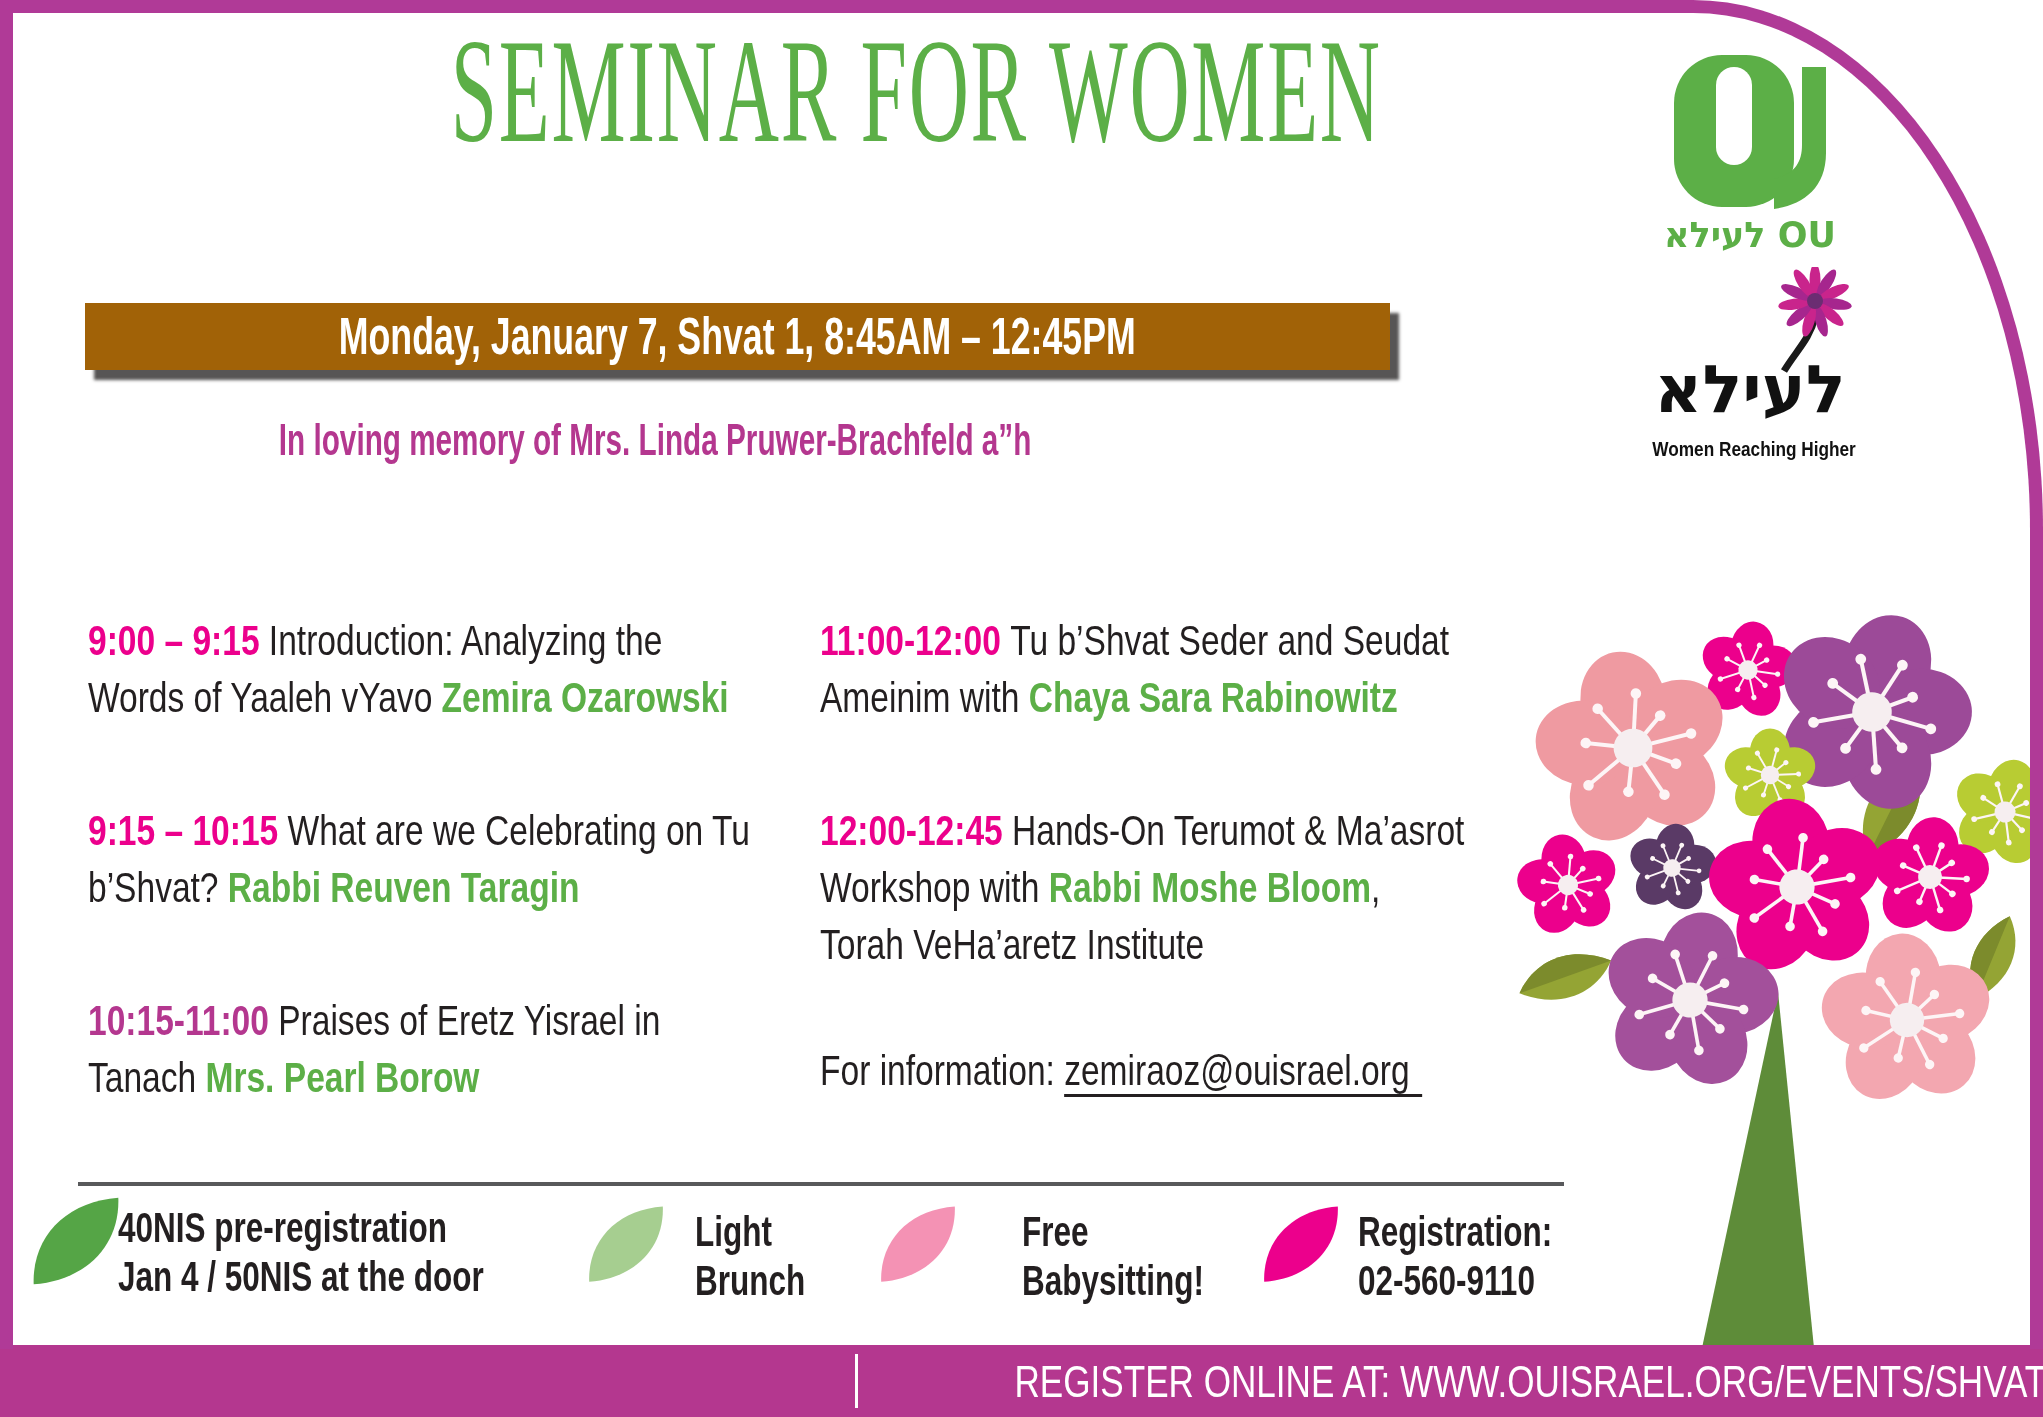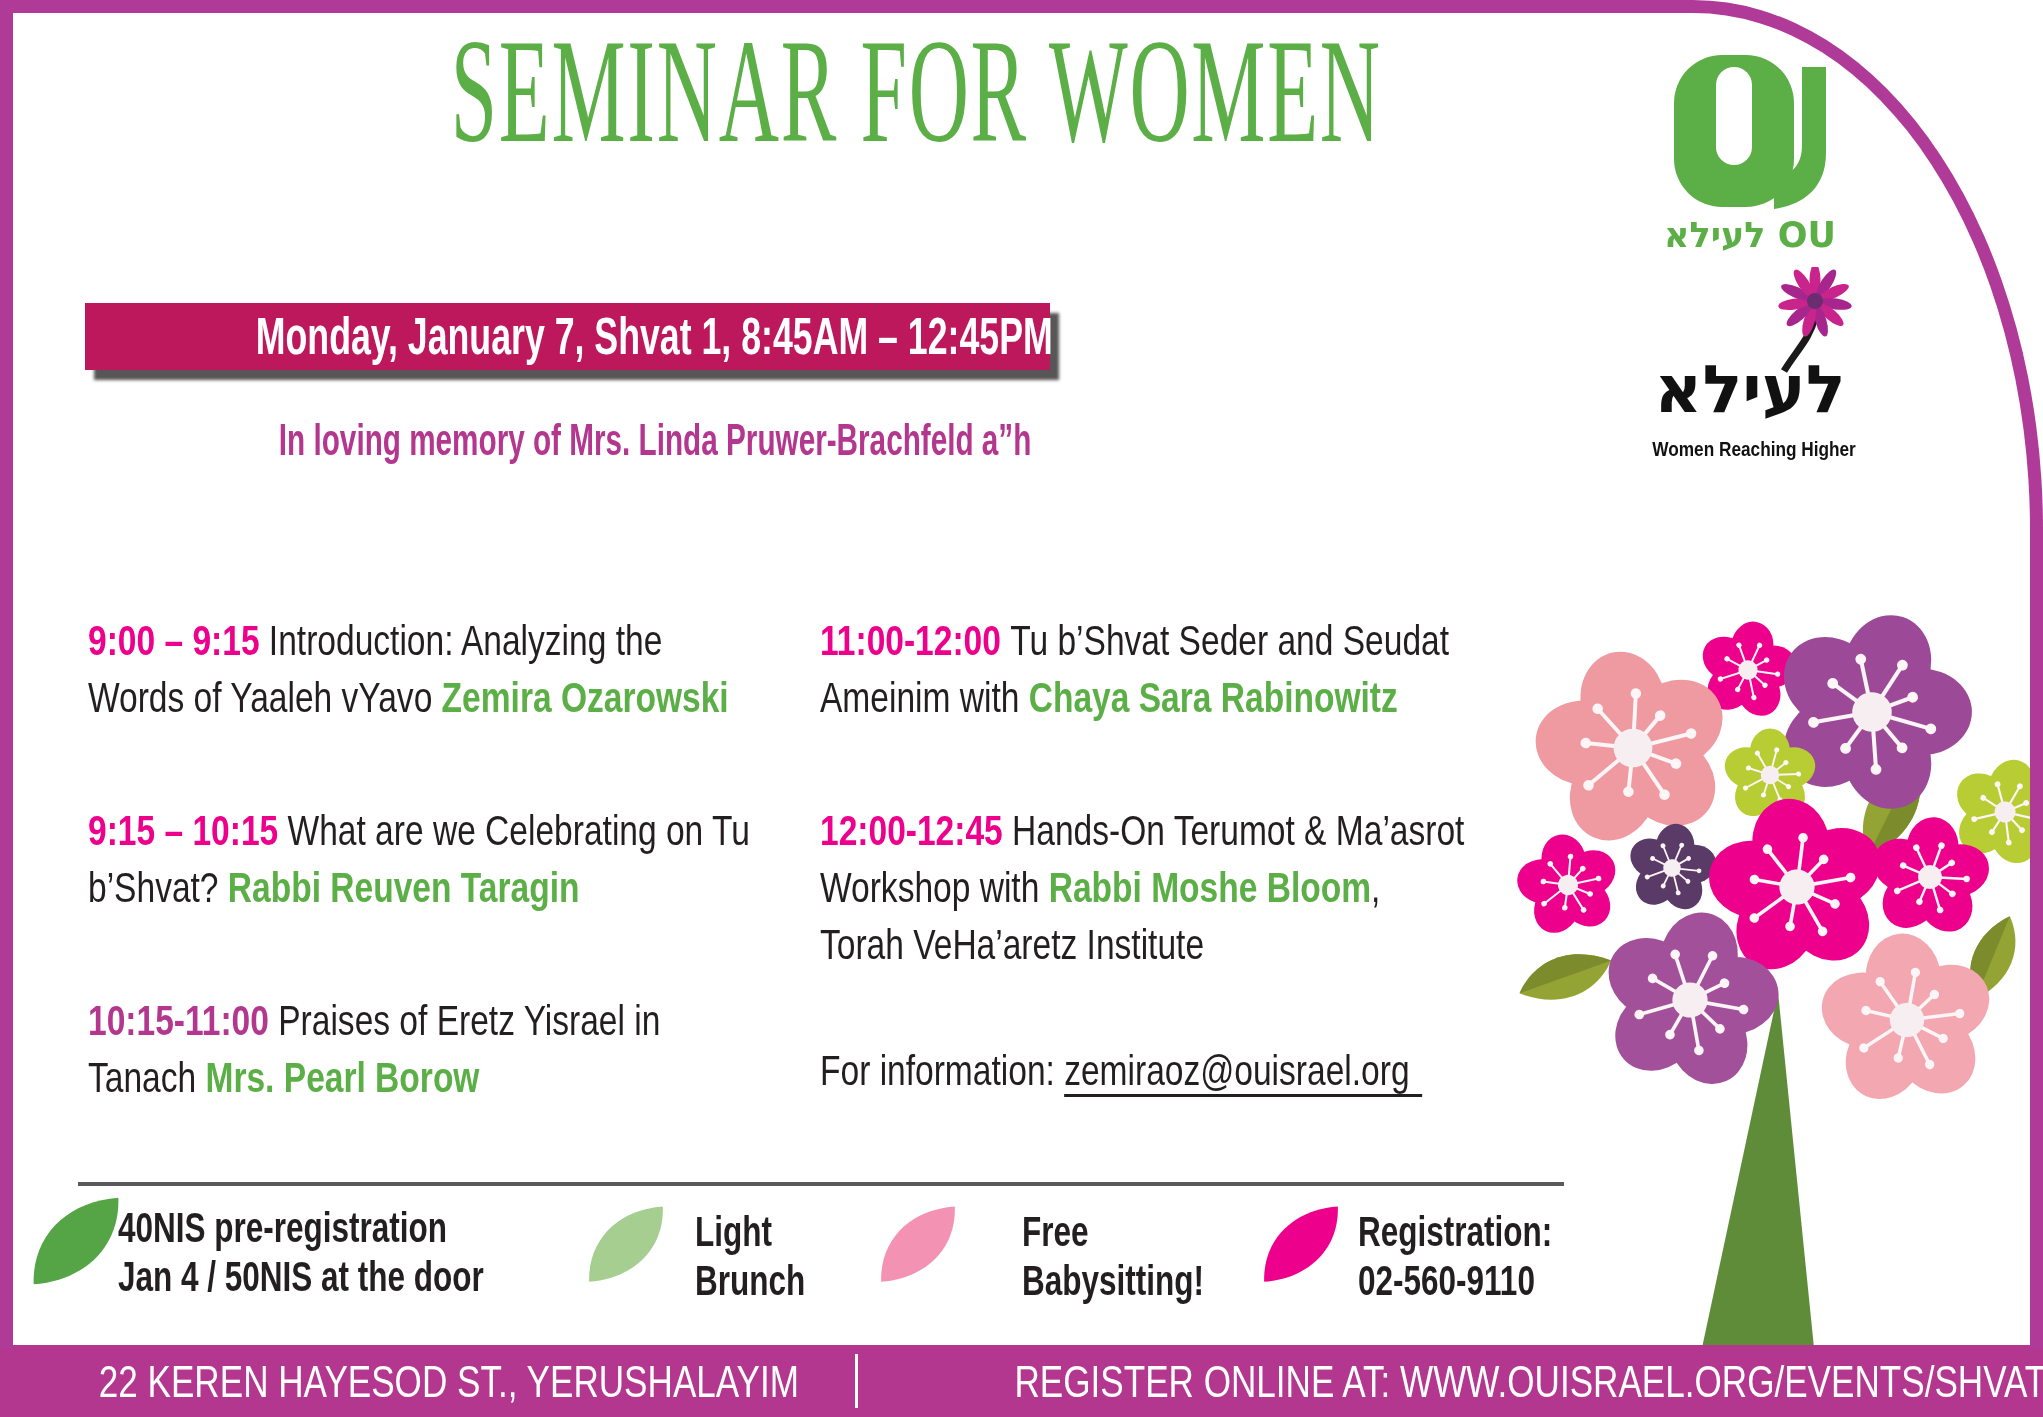--- a/index.html
+++ b/index.html
@@ -12,21 +12,21 @@
          z-index:10;pointer-events:none;}
 
   
   .title{position:absolute;left:85px;top:28px;width:1096px;text-align:center;
          color:#5CAF47;font-family:"Liberation Serif",serif;z-index:2;}
   .title .line{display:block;height:128px;}
   .title .line>span{display:inline-block;font-size:149px;line-height:126px;letter-spacing:3px;
          transform:scaleX(0.56);transform-origin:center top;white-space:nowrap;}
 
   
-  .banner{position:absolute;left:85px;top:303px;width:965px;height:67px;background:#be185d;
+  .banner{position:absolute;left:85px;top:303px;width:1305px;height:67px;background:#a16207;
           box-shadow:9px 10px 3px rgba(45,42,43,.8);text-align:center;color:#fff;z-index:2;}
   .banner>span{display:inline-block;font-weight:bold;font-size:51px;line-height:67px;
           transform:scaleX(0.70);transform-origin:center center;white-space:nowrap;}
 
   
   .memorial-en{position:absolute;left:85px;top:414px;width:1096px;text-align:center;color:#B4378F;z-index:2;}
   .memorial-en>span{display:inline-block;font-weight:bold;font-size:45px;line-height:52px;
           transform:scaleX(0.66);transform-origin:center top;white-space:nowrap;}
   .memorial-he{position:absolute;left:85px;top:476px;width:1096px;text-align:center;color:#B4378F;
           font-family:"DejaVu Sans",sans-serif;z-index:2;direction:rtl;}
@@ -673,22 +673,19 @@
           <circle cx="0" cy="0" r="8" fill="#6B2D72"></circle>
         </g>
       </svg>
     <div class="leila-word">לעילא</div>
     <div class="leila-tagline">
       <span>Women Reaching Higher</span>
     </div>
   </div>
 
   <div class="footer">
-    <div class="seg" style="left:0;width:855px;">
-      <span>22 KEREN HAYESOD ST., YERUSHALAYIM</span>
-    </div>
     <div class="vdiv"></div>
     <div class="seg" style="left:858px;width:1185px;">
       <span>REGISTER ONLINE AT: WWW.OUISRAEL.ORG/EVENTS/SHVAT5779</span>
     </div>
   </div>
 
 </div>
 
 </body></html>

